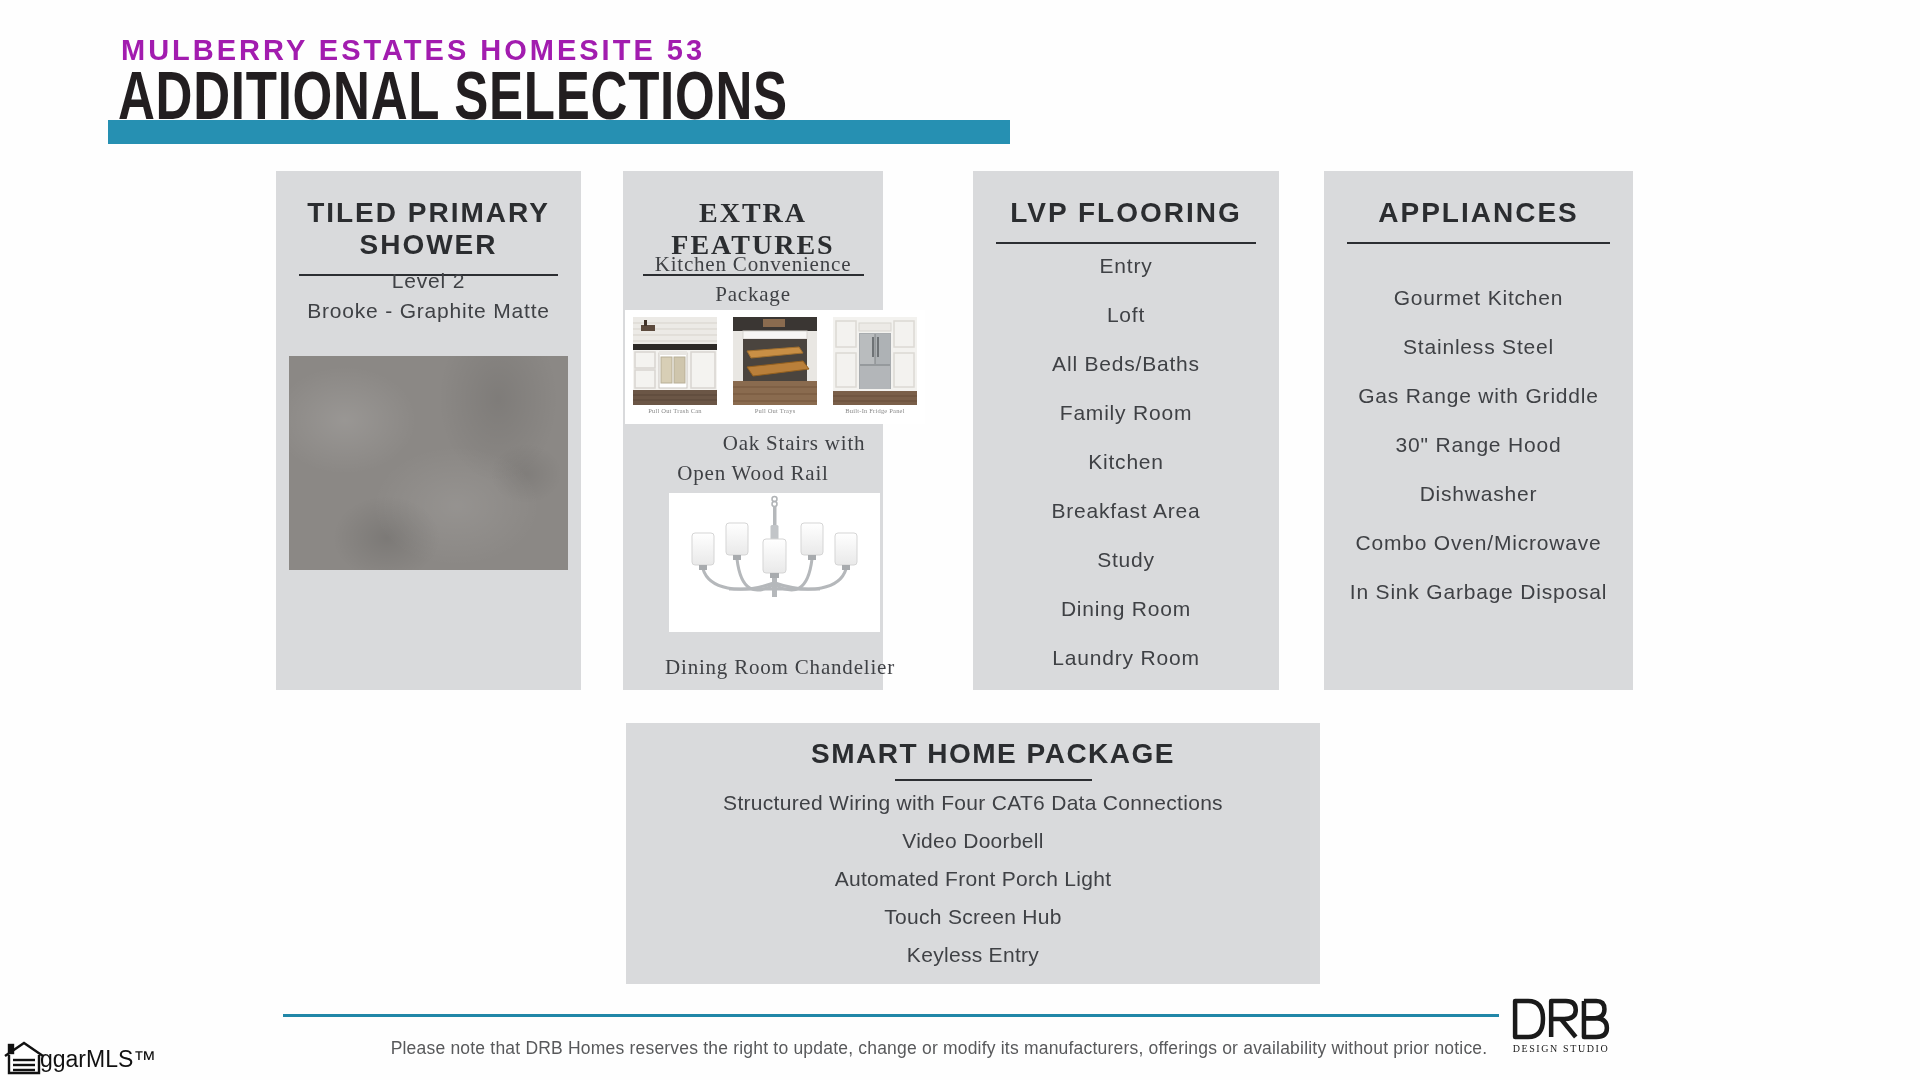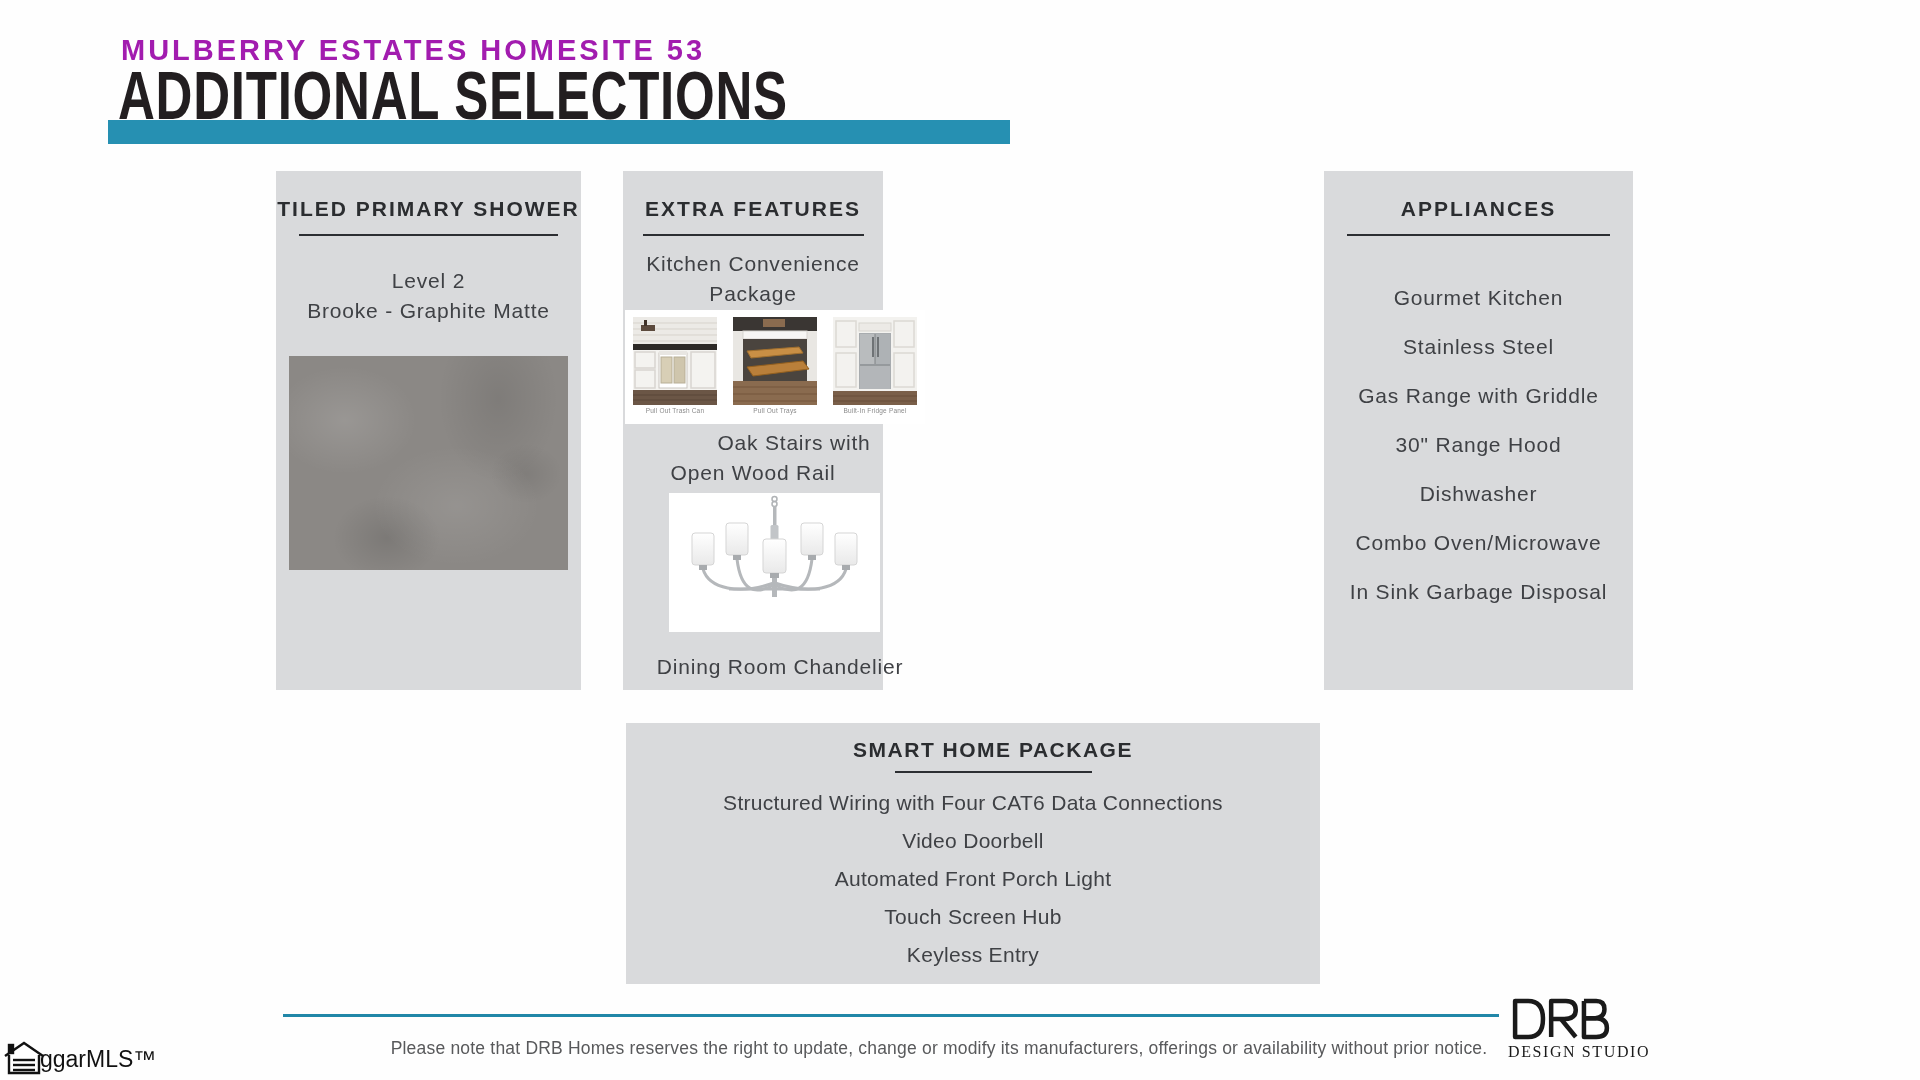--- a/index.html
+++ b/index.html
@@ -10,24 +10,24 @@
   .community{position:absolute;left:121px;top:34px;font-size:29px;font-weight:700;
              letter-spacing:3px;color:#a21caf;white-space:nowrap;}
   .main-title{position:absolute;left:118px;top:58px;font-size:69px;line-height:76px;font-weight:700;
               color:#221e20;white-space:nowrap;transform:scaleX(.74);transform-origin:left top;
               letter-spacing:1px;z-index:2;}
   .title-bar{position:absolute;left:108px;top:120px;width:902px;height:24px;background:#2690b2;z-index:1;}
 
   
   .card{position:absolute;top:171px;height:519px;background:#d9dadc;}
   .card1{left:276px;width:305px;}
-  .card2{left:623px;width:260px;}
+  .card2{left:623px;width:260px;font-family:Liberation Serif, serif;}
   .card3{left:973px;width:306px;}
   .card4{left:1324px;width:309px;}
-  .card-title{margin:0;padding-top:26px;text-align:center;font-size:21px;font-weight:700;
+  .card-title{margin:0;padding-top:26px;text-align:center;font-size:28px;font-weight:700;
               letter-spacing:2px;color:#2b2d30;}
   .card-rule{width:85%;margin:13px auto 0;border-bottom:2px solid #2c2e32;}
   .ctext{position:absolute;left:0;width:100%;text-align:center;font-size:21px;
          letter-spacing:.8px;color:#3f4145;line-height:30px;}
 
   .swatch{position:absolute;left:13px;top:185px;width:279px;height:214px;
           background:
             radial-gradient(ellipse 120px 90px at 20% 30%, rgba(255,255,255,.12), transparent 60%),
             radial-gradient(ellipse 100px 140px at 75% 20%, rgba(0,0,0,.09), transparent 60%),
             radial-gradient(ellipse 140px 100px at 60% 70%, rgba(255,255,255,.09), transparent 60%),
@@ -55,21 +55,21 @@
   .card-smart .card-rule{width:197px;margin-top:9px;}
   .list-smart{top:61px;}
   .list-smart li{height:38px;font-size:21px;letter-spacing:.3px;}
 
   
   .footer-line{position:absolute;left:283px;top:1014px;width:1216px;height:3px;background:#2187a8;}
   .disclaimer{position:absolute;left:389px;top:1038px;width:1100px;text-align:center;
               font-size:17.5px;letter-spacing:.2px;color:#58595b;}
   .drb-logo{position:absolute;left:1508px;top:997px;width:106px;text-align:center;}
   .drb-logo svg{display:block;margin:0 auto;}
-  .drb-sub{font-family:"Liberation Serif",serif;font-size:16px;letter-spacing:1.6px;
+  .drb-sub{font-family:"Liberation Serif",serif;font-size:10px;letter-spacing:1.6px;
            color:#1a1a1a;margin-top:2px;white-space:nowrap;}
 
   
   .mls-watermark{position:absolute;left:3px;top:1040px;display:flex;align-items:flex-end;}
   .mls-text{font-size:23px;color:#111;margin-left:-5px;letter-spacing:0;line-height:34px;}
 </style>
 </head>
 <body>
 
 <div id="page">
@@ -207,20 +207,35 @@
           <rect x="94" y="46" width="23" height="34" rx="3" fill="url(#shade)" stroke="#d5d5d5"></rect>
           <rect x="101" y="80" width="9" height="5" fill="#a8abae"></rect>
           <rect x="103" y="96" width="5" height="8" fill="#b5b8bb"></rect>
         </g>
       </svg>
     </div>
 
     <div class="ctext" style="top:481px;padding-left:27px;">Dining Room Chandelier</div>
   </section>
 
+  <section class="card card3">
+    <h2 class="card-title">LVP FLOORING</h2>
+    <div class="card-rule"></div>
+    <ul class="room-list list-lvp">
+      <li>Entry</li>
+      <li>Loft</li>
+      <li>All Beds/Baths</li>
+      <li>Family Room</li>
+      <li>Kitchen</li>
+      <li>Breakfast Area</li>
+      <li>Study</li>
+      <li>Dining Room</li>
+      <li>Laundry Room</li>
+    </ul>
+  </section>
 
   <section class="card card4">
     <h2 class="card-title">APPLIANCES</h2>
     <div class="card-rule"></div>
     <ul class="room-list list-appliances">
       <li>Gourmet Kitchen</li>
       <li>Stainless Steel</li>
       <li>Gas Range with Griddle</li>
       <li>30" Range Hood</li>
       <li>Dishwasher</li>

